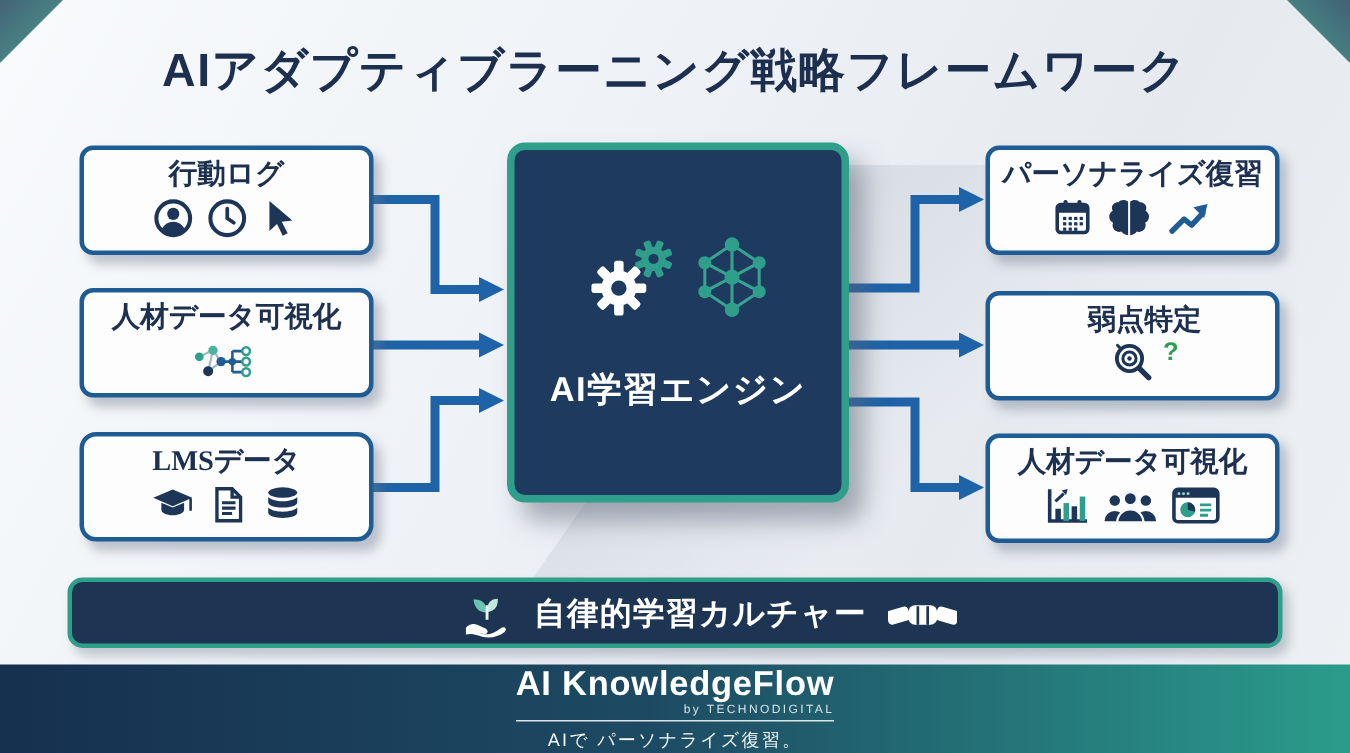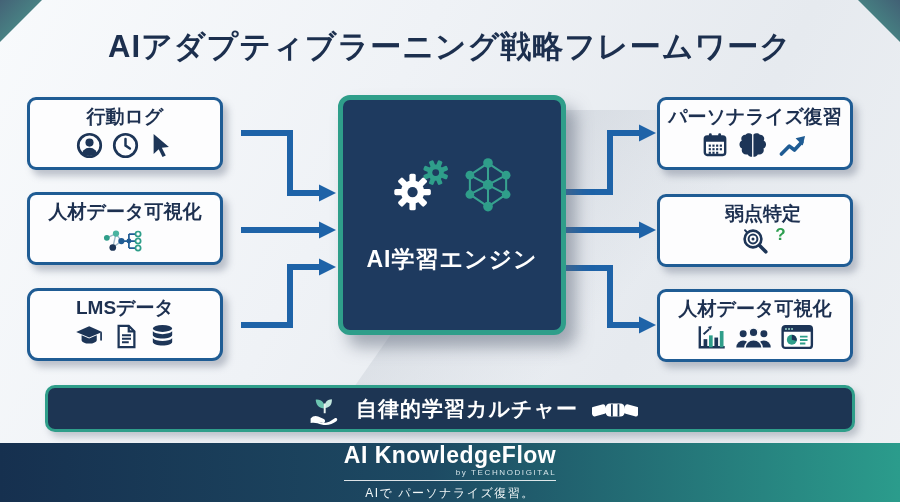--- a/index.html
+++ b/index.html
@@ -22,21 +22,21 @@
   }
   .wbox{
     position:absolute; width:196px; height:73px;
     background:#fdfdfe; border:3.5px solid #1f5c94; border-radius:9px;
     box-shadow:5px 6px 7px rgba(110,120,138,.42);
     display:flex; flex-direction:column; align-items:center; justify-content:center; gap:3px;
   }
   .wbox .lbl{ font-size:19px; font-weight:700; color:#1d3050; line-height:1.1;}
   .irow{ display:flex; align-items:center; justify-content:center; gap:9px; height:30px;}
   .irow svg{ display:block; }
-  .lcol{ left:27px; } .rcol{ left:657px; }
+  .lcol{ left:53px;font-family:Liberation Serif, serif; } .rcol{ left:657px; }
   .t1{ top:97px; } .t2{ top:192px; } .t3{ top:288px;border-radius:11px; }
   .r1{ top:97px; } .r2{ top:194px;padding-left:16px; } .r3{ top:289px; }
   .engine{
     position:absolute; left:338px; top:95px; width:228px; height:240px;
     background:#1e3a5f; border:5px solid #2f9e8a; border-radius:12px;
     box-shadow:10px 12px 16px rgba(92,102,120,.5);
     display:flex; flex-direction:column; align-items:center; justify-content:center; gap:28px;
   }
   .engine .lbl{ font-size:23px; font-weight:700; color:#ffffff; letter-spacing:1px;}
   .engine .irow{ height:60px; gap:4px;}

